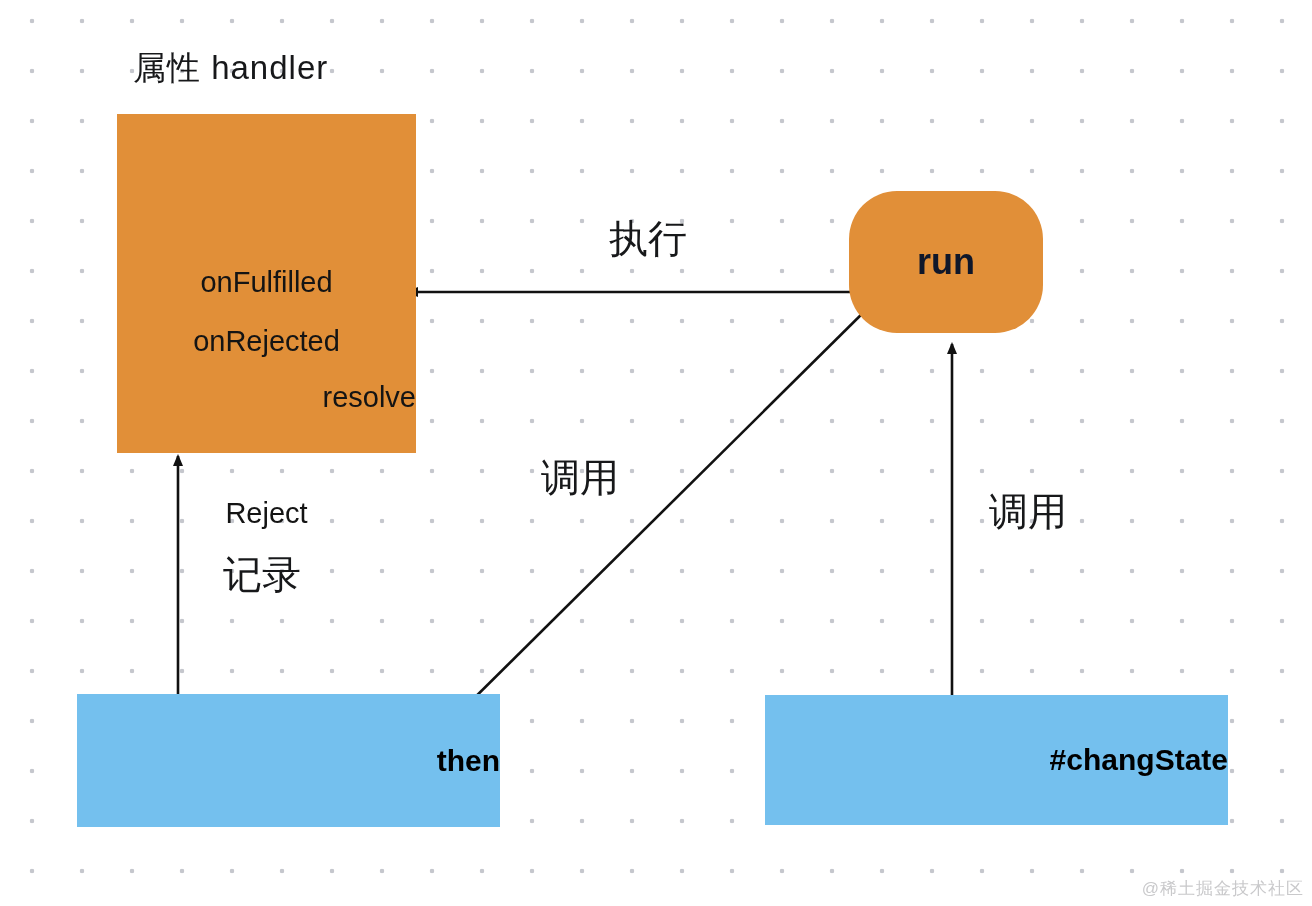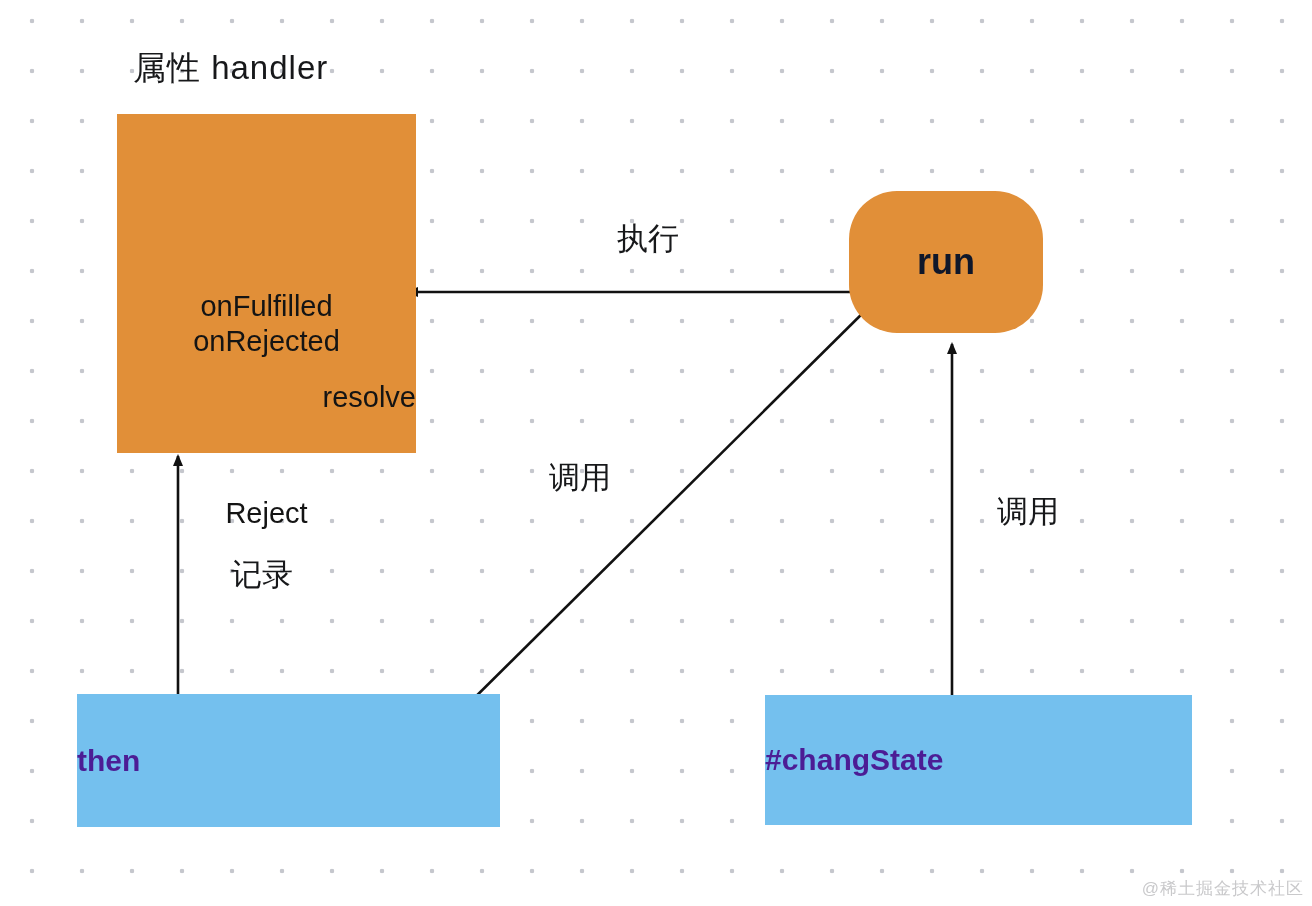--- a/index.html
+++ b/index.html
@@ -37,21 +37,21 @@
     color: #141414;
     font-size: 29px;
     text-align: center;
   }
   .handler-box .prop {
     position: absolute;
     left: 0;
     width: 100%;
     line-height: 40px;
   }
-  .prop-0 { top: 148px; margin-top: 24px; }
+  .prop-0 { top: 148px; }
   .prop-1 { top: 207px; }
   .prop-2 { top: 263px; text-align: right; }
   .prop-3 { top: 347px; margin-top: 32px; }
   .run-node {
     position: absolute;
     left: 849px;
     top: 191px;
     width: 194px;
     height: 142px;
     background: #e18f38;
@@ -62,40 +62,41 @@
     font-size: 36px;
     font-weight: 700;
     color: #0f172a;
   }
   .bottom-box {
     position: absolute;
     height: 133px;
     background: #74c0ee;
     display: flex;
     align-items: center;
-    justify-content: flex-start;
+    justify-content: flex-end;
     font-size: 30px;
     font-weight: 700;
-    color: #4c1d95;
+    color: #000000;
   }
   .then-box {
     left: 77px;
     top: 694px;
     width: 423px;
   }
   .changstate-box {
     left: 765px;
     top: 695px;
     width: 427px;
     height: 130px;
+    padding-left: 36px;
   }
   .edge-label {
     position: absolute;
     transform: translate(-50%, -50%);
-    font-size: 31px;
+    font-size: 39px;
     color: #17181a;
     white-space: nowrap;
   }
   .label-execute { left: 648px; top: 239px; }
   .label-call-then { left: 580px; top: 478px; }
   .label-record { left: 262px; top: 575px; }
   .label-call-chang { left: 1028px; top: 512px; }
   svg.edges {
     position: absolute;
     left: 0;

